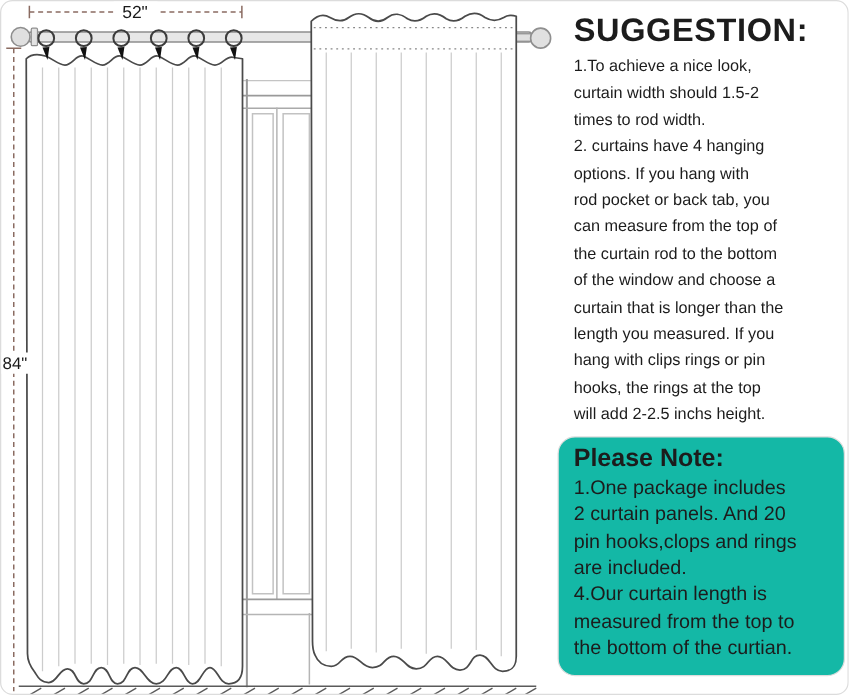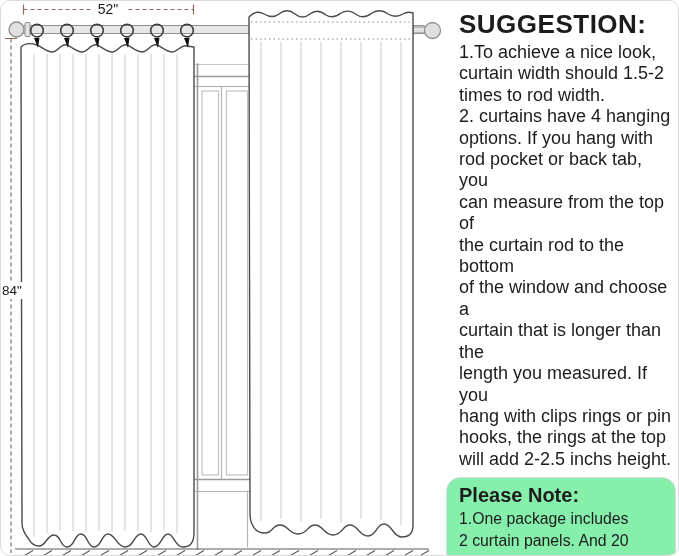--- a/index.html
+++ b/index.html
@@ -18,27 +18,27 @@
     position:absolute;left:445px;top:6px;width:230px;
     color:#1c1c1c;
   }
   .suggestion-heading{
     margin:2px 0 2px 13px;
     font-size:26px;font-weight:600;letter-spacing:.5px;
     color:#1c1c1c;
   }
   .suggestion-body{
     margin:2px 0 0 13px;
-    font-size:18px;line-height:21.4px;
+    font-size:13px;line-height:21.4px;
     white-space:pre-line;color:#1c1c1c;
   }
   .note-box{
     margin-top:7px;
     width:230px;min-height:192px;
-    background:#86efac;
+    background:#14b8a6;
     border:1px solid #ddd;
     border-radius:14px;
     box-sizing:border-box;
     padding:6px 8px 8px 12px;
   }
   .note-heading{
     margin:0 0 1px 0;
     font-size:20px;font-weight:600;color:#1c1c1c;
   }
   .note-body{

